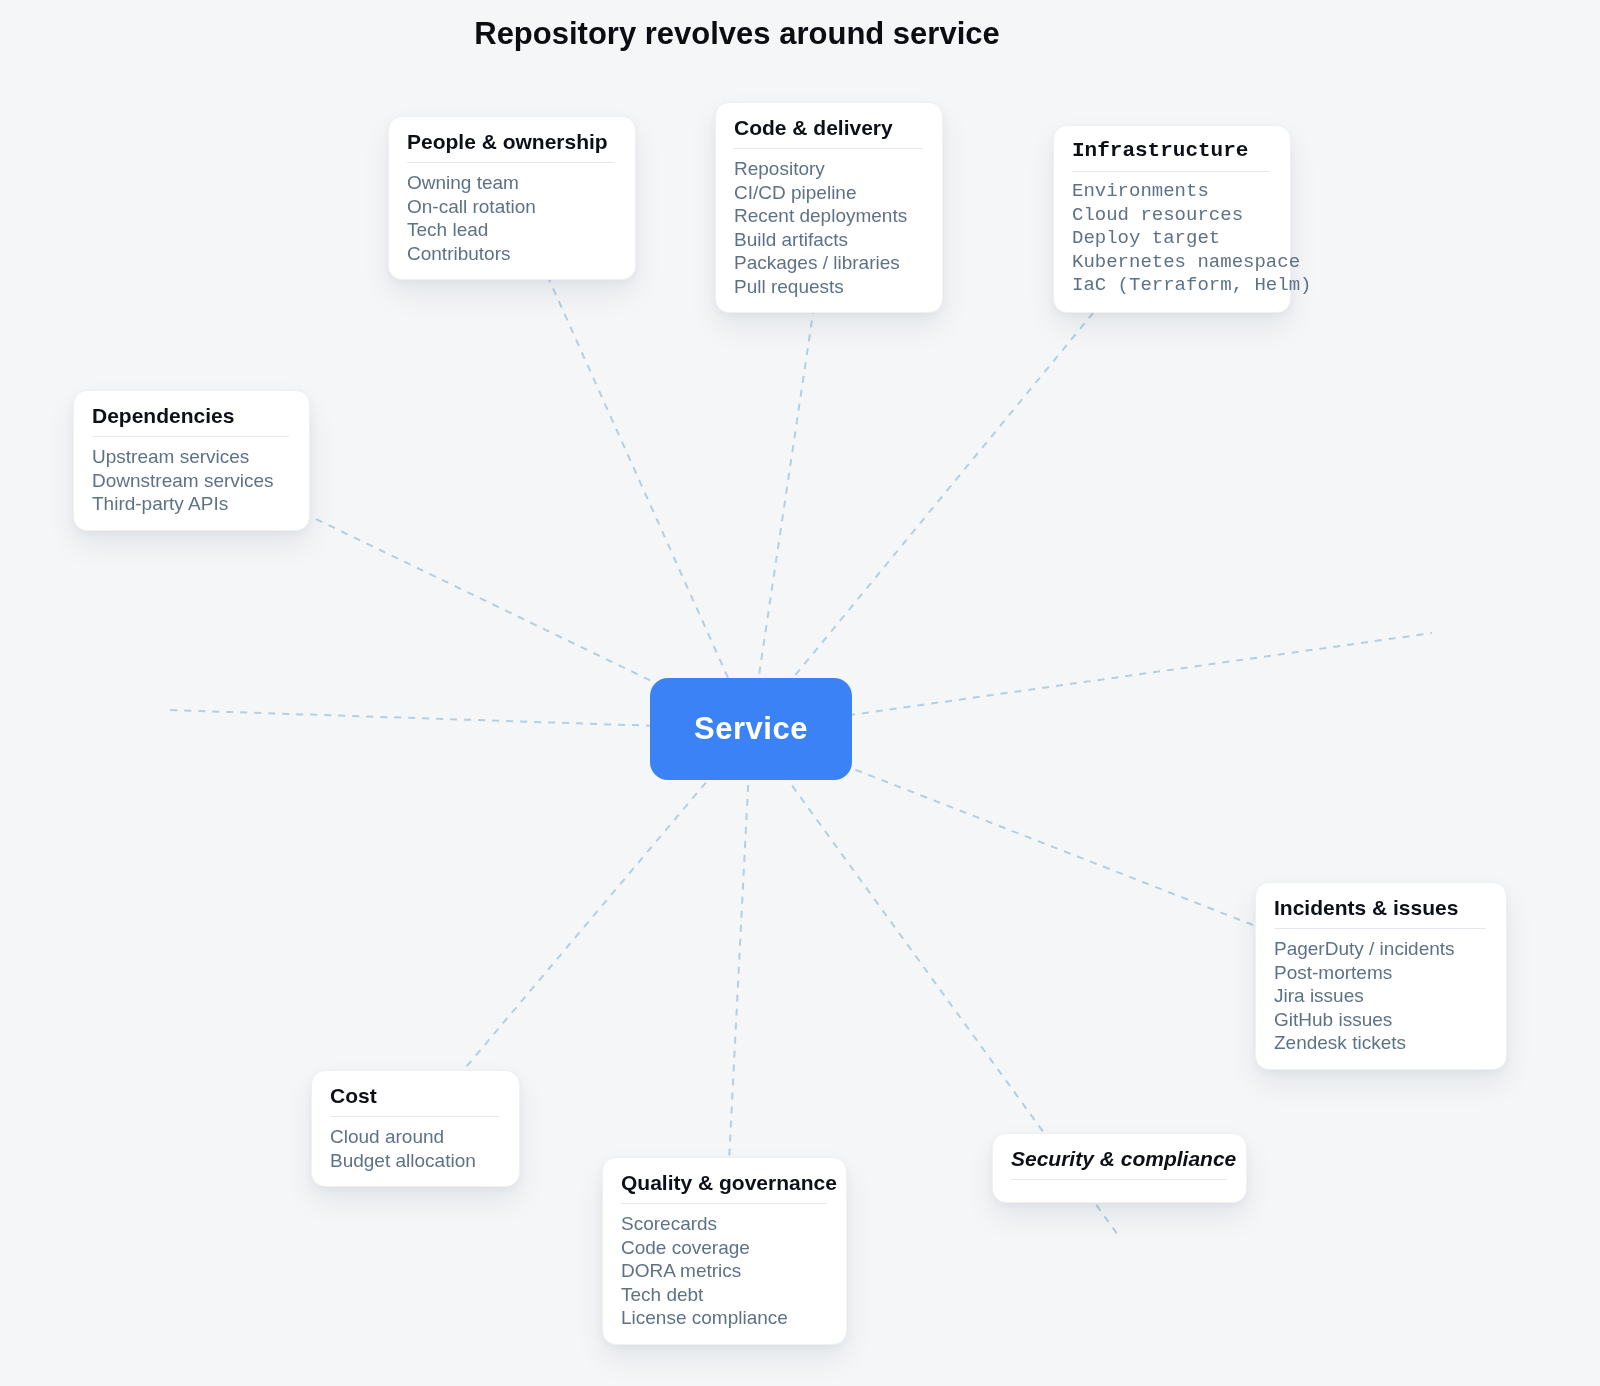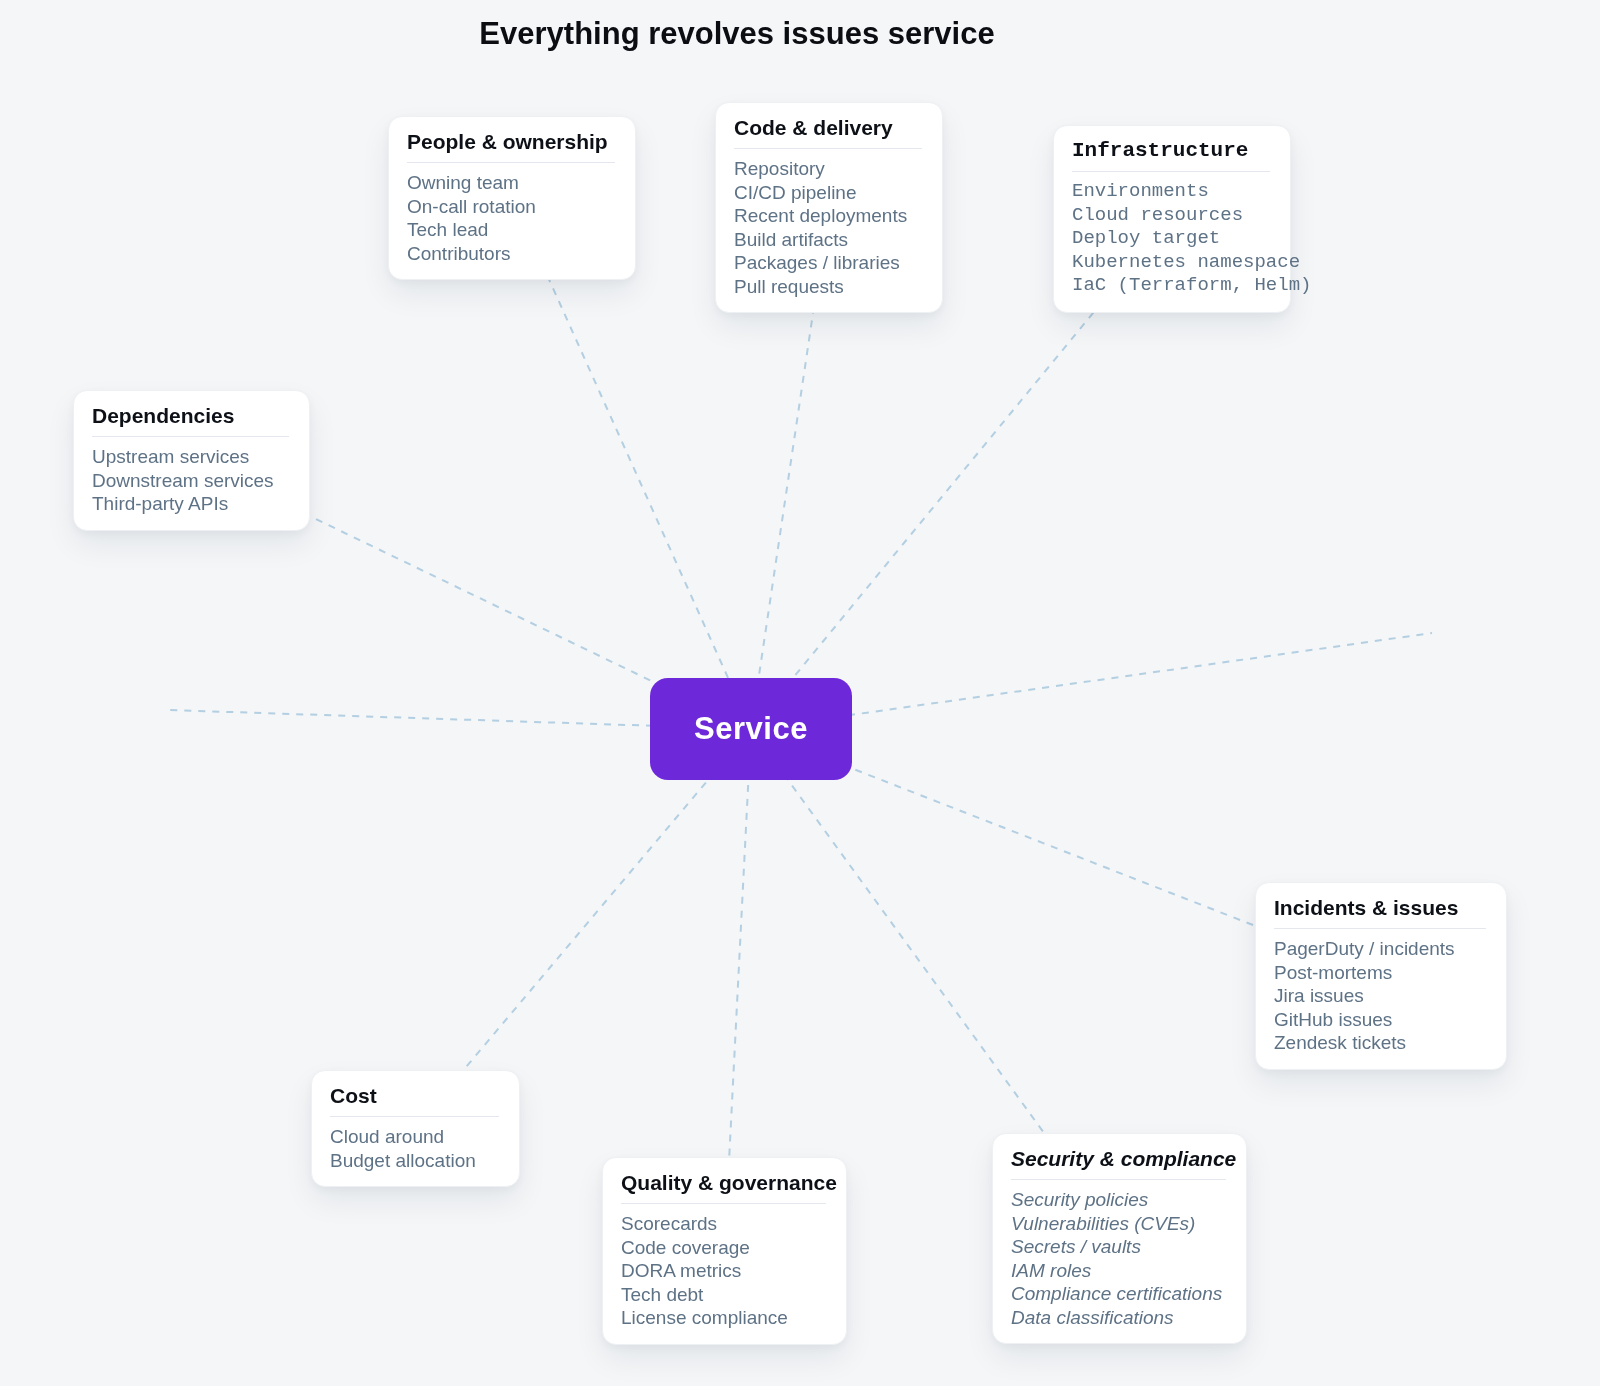--- a/index.html
+++ b/index.html
@@ -76,40 +76,40 @@
   #card-comms         { left: 35px;   top: 641px;  width: 267px; }
   #card-obs           { left: 1307px; top: 540px;  width: 250px; }
   #card-incidents     { left: 1255px; top: 882px;  width: 252px; }
   #card-cost          { left: 311px;  top: 1070px; width: 209px; }
   #card-quality       { left: 602px;  top: 1157px; width: 245px; }
   #card-security      { left: 992px;  top: 1133px; width: 255px; font-style: italic; }
   .service-node {
     position: absolute;
     left: 650px; top: 678px;
     width: 202px; height: 102px;
-    background: #6d28d9;
+    background: #3b82f6;
     border-radius: 18px;
     display: flex;
     align-items: center;
     justify-content: center;
     z-index: 3;
   }
   .service-label {
     color: #ffffff;
     font-size: 31px;
     font-weight: 700;
     letter-spacing: 0.5px;
   }
 </style>
 </head>
 <body>
 
 <div class="canvas">
 
-  <div class="page-title">Everything revolves issues service</div>
+  <div class="page-title">Repository revolves around service</div>
 
   <svg class="spokes" width="1600" height="1386" viewBox="0 0 1600 1386" aria-hidden="true">
     <line class="spoke" x1="751" y1="729" x2="512" y2="197"></line>
     <line class="spoke" x1="751" y1="729" x2="829" y2="206"></line>
     <line class="spoke" x1="751" y1="729" x2="1172" y2="217"></line>
     <line class="spoke" x1="751" y1="729" x2="191.5" y2="459"></line>
     <line class="spoke" x1="751" y1="729" x2="168.5" y2="710"></line>
     <line class="spoke" x1="751" y1="729" x2="1432" y2="633"></line>
     <line class="spoke" x1="751" y1="729" x2="1381" y2="975"></line>
     <line class="spoke" x1="751" y1="729" x2="415.5" y2="1127"></line>
@@ -194,27 +194,19 @@
         <li>Code coverage</li>
         <li>DORA metrics</li>
         <li>Tech debt</li>
         <li>License compliance</li>
       </ul>
   </section>
 
   <section class="card" id="card-security">
     <h2 class="card-title">Security &amp; compliance</h2>
     <div class="card-sep"></div>
-    <ul class="card-items">
-        <li>Security policies</li>
-        <li>Vulnerabilities (CVEs)</li>
-        <li>Secrets / vaults</li>
-        <li>IAM roles</li>
-        <li>Compliance certifications</li>
-        <li>Data classifications</li>
-      </ul>
   </section>
 
   <div class="service-node">
     <span class="service-label">Service</span>
   </div>
 
 </div>
 
 </body></html>

